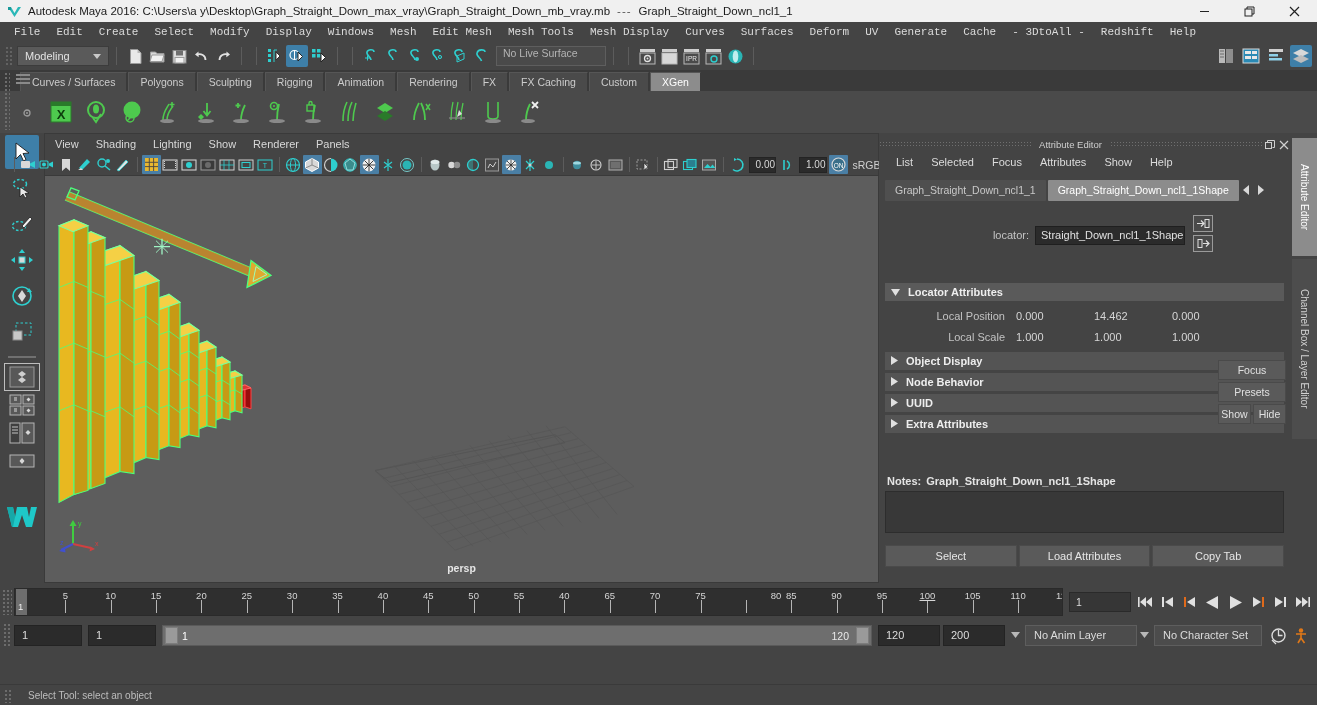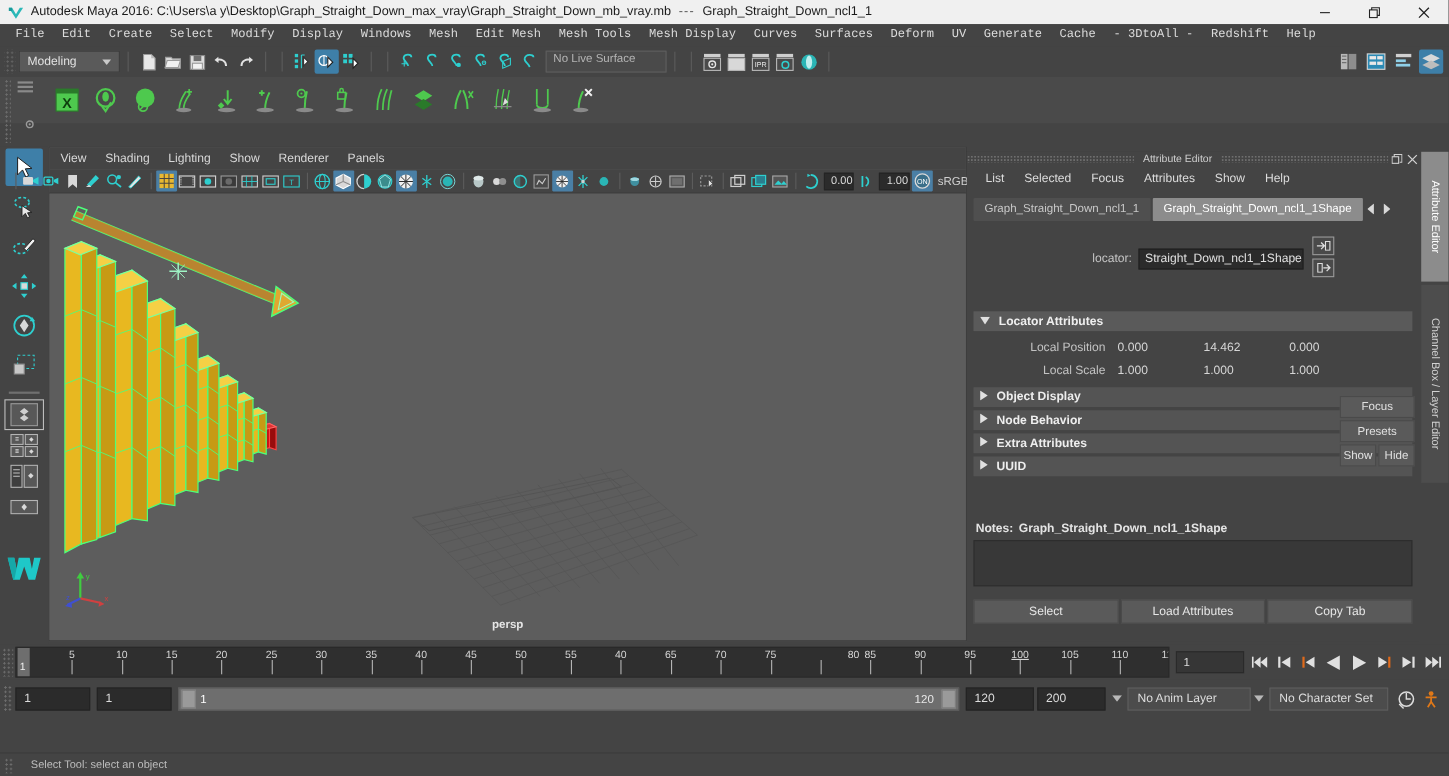--- a/index.html
+++ b/index.html
@@ -438,20 +438,32 @@
       <i></i>
       <i></i>
     </div>
   <div class="shelf-gear">
     <svg width="14" height="14" viewBox="0 0 14 14">
         <circle cx="7" cy="7" r="3" fill="none" stroke="#9a9a9a" stroke-width="1.3"></circle>
         <circle cx="7" cy="7" r="1" fill="#9a9a9a"></circle>
       </svg>
   </div>
 
+  <div class="shelftabs">
+    <div class="st">Curves / Surfaces</div>
+    <div class="st">Polygons</div>
+    <div class="st">Sculpting</div>
+    <div class="st">Rigging</div>
+    <div class="st">Animation</div>
+    <div class="st">Rendering</div>
+    <div class="st">FX</div>
+    <div class="st">FX Caching</div>
+    <div class="st">Custom</div>
+    <div class="st active">XGen</div>
+  </div>
 
   <div class="shelfbar">
     <div class="sh">
       <svg width="28" height="28" viewBox="0 0 28 28">
           <rect x="4" y="4" width="20" height="20" fill="#4ec94e" stroke="#2a7a2a"></rect>
           <rect x="4" y="4" width="20" height="4" fill="#2a7a2a"></rect>
           <text x="14" y="21" font-size="13" text-anchor="middle" fill="#0d3d0d" font-family="Liberation Sans" font-weight="bold">X</text>
         </svg>
     </div>
     <div class="sh">
@@ -1122,29 +1134,29 @@
             </svg>
         </span>
         <span>Node Behavior</span>
       </div>
       <div class="sect-hdr" style="background:#545454; margin-top:3px">
         <span class="tri">
           <svg width="7" height="9" viewBox="0 0 7 9">
               <path d="M0 0 L7 4.5 L0 9 Z" fill="#e0e0e0"></path>
             </svg>
         </span>
-        <span>Extra Attributes</span>
+        <span>UUID</span>
       </div>
       <div class="sect-hdr" style="background:#545454; margin-top:3px">
         <span class="tri">
           <svg width="7" height="9" viewBox="0 0 7 9">
               <path d="M0 0 L7 4.5 L0 9 Z" fill="#e0e0e0"></path>
             </svg>
         </span>
-        <span>UUID</span>
+        <span>Extra Attributes</span>
       </div>
     </div>
 
     <div style="position:absolute; left:0; right:0; bottom:50px;">
       <div style="display:flex; align-items:center; padding-left:8px; gap:5px">
         <span class="notes-lab">Notes:</span>
         <span class="notes-lab">Graph_Straight_Down_ncl1_1Shape</span>
       </div>
       <div class="notes-box"></div>
     </div>

